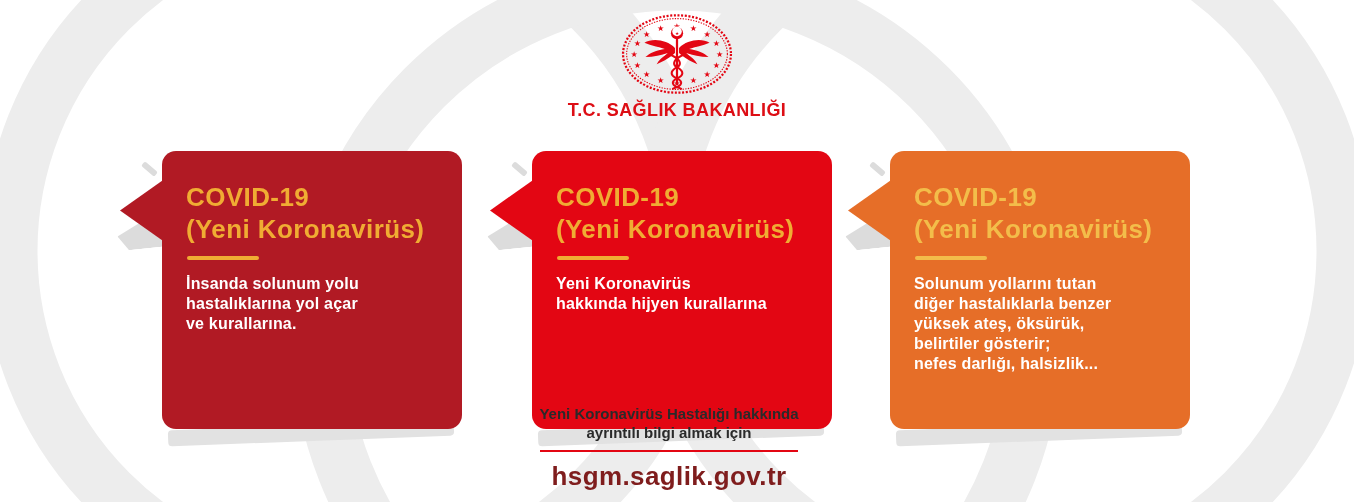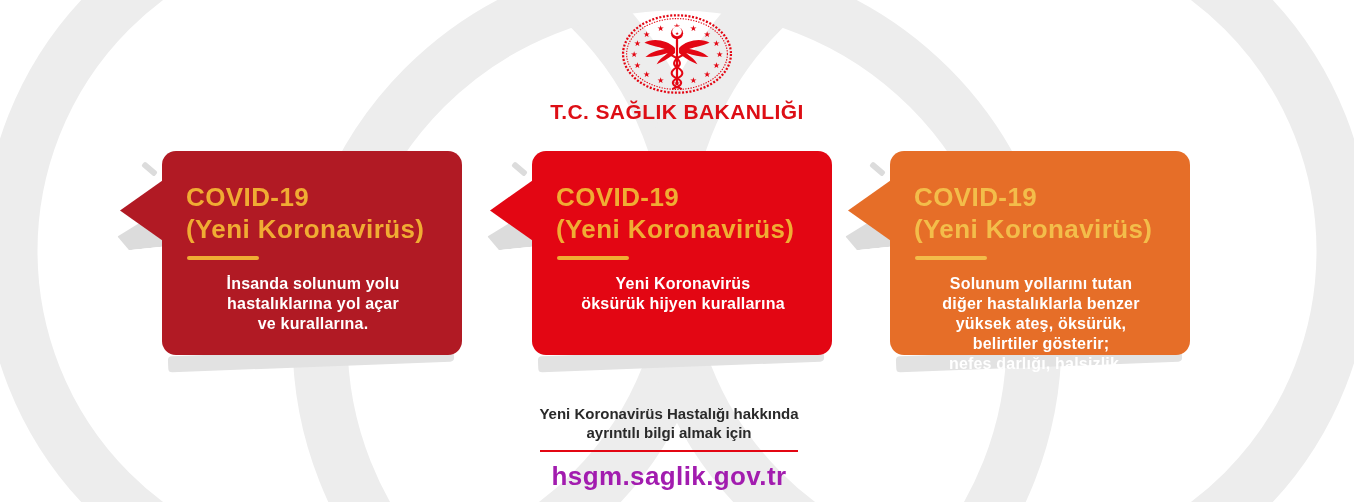--- a/index.html
+++ b/index.html
@@ -3,32 +3,32 @@
 <meta charset="utf-8">
 <style>
   html,body{margin:0;padding:0;background:#ffffff;}
   .stage{position:relative;width:1354px;height:502px;background:#ffffff;overflow:hidden;
          font-family:"Liberation Sans",sans-serif;}
   .bg-rings{position:absolute;left:0;top:0;width:1354px;height:502px;z-index:0;}
 
   
   .brand{position:absolute;left:0;right:0;top:13px;text-align:center;z-index:3;}
   .emblem{display:block;margin:0 auto;width:114px;height:82px;}
-  .brand-name{font-size:21px;font-weight:800;letter-spacing:.4px;margin-top:5px;}
+  .brand-name{font-size:18px;font-weight:800;letter-spacing:.4px;margin-top:5px;}
 
   
-  .card-wrap{position:absolute;top:151px;width:300px;height:204px;}
+  .card-wrap{position:absolute;top:151px;width:300px;height:278px;}
   .card-wrap.c1{left:162px}.card-wrap.c2{left:532px}.card-wrap.c3{left:890px}
   .card-box{position:absolute;left:0;top:0;right:0;bottom:0;border-radius:14px;z-index:2;
             padding:30px 22px 0 24px;box-sizing:border-box;}
   .card-title{margin:0;font-size:26px;line-height:32px;font-weight:800;letter-spacing:.4px;}
   .card-title span{display:block;}
   .card-divider{width:72px;height:4px;margin:11px 0 0 1px;border-radius:2px;}
   .card-body{margin:14px 0 0;font-size:16px;line-height:20px;font-weight:700;color:#ffffff;letter-spacing:.2px;}
-  .card-body span{display:block;text-align:center;}
+  .card-body span{display:block;}
   .tail{position:absolute;left:-42px;top:27px;width:46px;height:65px;z-index:1;
         -webkit-clip-path:polygon(100% 0,0 50%,100% 100%);clip-path:polygon(100% 0,0 50%,100% 100%);}
   .shadow-strip{position:absolute;left:6px;bottom:-12px;width:286px;height:16px;background:#e2e2e2;
         transform:rotate(-2.2deg);border-radius:4px;z-index:0;}
   .tail-shadow{position:absolute;left:-45px;top:61px;width:46px;height:37px;background:#dcdcdc;
         -webkit-clip-path:polygon(0 60%,100% 0,100% 100%,22% 100%);clip-path:polygon(0 60%,100% 0,100% 100%,22% 100%);
         transform:rotate(-6deg);z-index:0;}
   .sliver{position:absolute;left:-21px;top:15px;width:17px;height:6px;background:#dcdcdc;
         transform:rotate(40deg);border-radius:2px;z-index:0;}
 
@@ -111,21 +111,21 @@
     <div class="sliver"></div>
     <div class="tail" style="background: rgb(227, 6, 19);"></div>
     <div class="card-box" style="background: rgb(227, 6, 19);">
       <h2 class="card-title" style="color: rgb(240, 172, 51);">
         <span>COVID-19</span>
         <span>(Yeni Koronavirüs)</span>
       </h2>
       <div class="card-divider" style="background: rgb(240, 172, 51);"></div>
       <p class="card-body">
         <span>Yeni Koronavirüs</span>
-        <span>öksürük hijyen kurallarına</span>
+        <span>hakkında hijyen kurallarına</span>
       </p>
     </div>
   </section>
 
   <section class="card-wrap c3">
     <div class="shadow-strip"></div>
     <div class="tail-shadow"></div>
     <div class="sliver"></div>
     <div class="tail" style="background: rgb(230, 110, 40);"></div>
     <div class="card-box" style="background: rgb(230, 110, 40);">
@@ -143,16 +143,16 @@
       </p>
     </div>
   </section>
 
   <div class="footer">
     <div class="footer-info" style="color: rgb(42, 42, 42);">
       <div>Yeni Koronavirüs Hastalığı hakkında</div>
       <div>ayrıntılı bilgi almak için</div>
     </div>
     <div class="footer-rule" style="background: rgb(227, 6, 19);"></div>
-    <a class="footer-url" href="#" style="color: #a21caf;">hsgm.saglik.gov.tr</a>
+    <a class="footer-url" href="#" style="color: #7f1d1d;">hsgm.saglik.gov.tr</a>
   </div>
 
 </div>
 
 </body></html>

